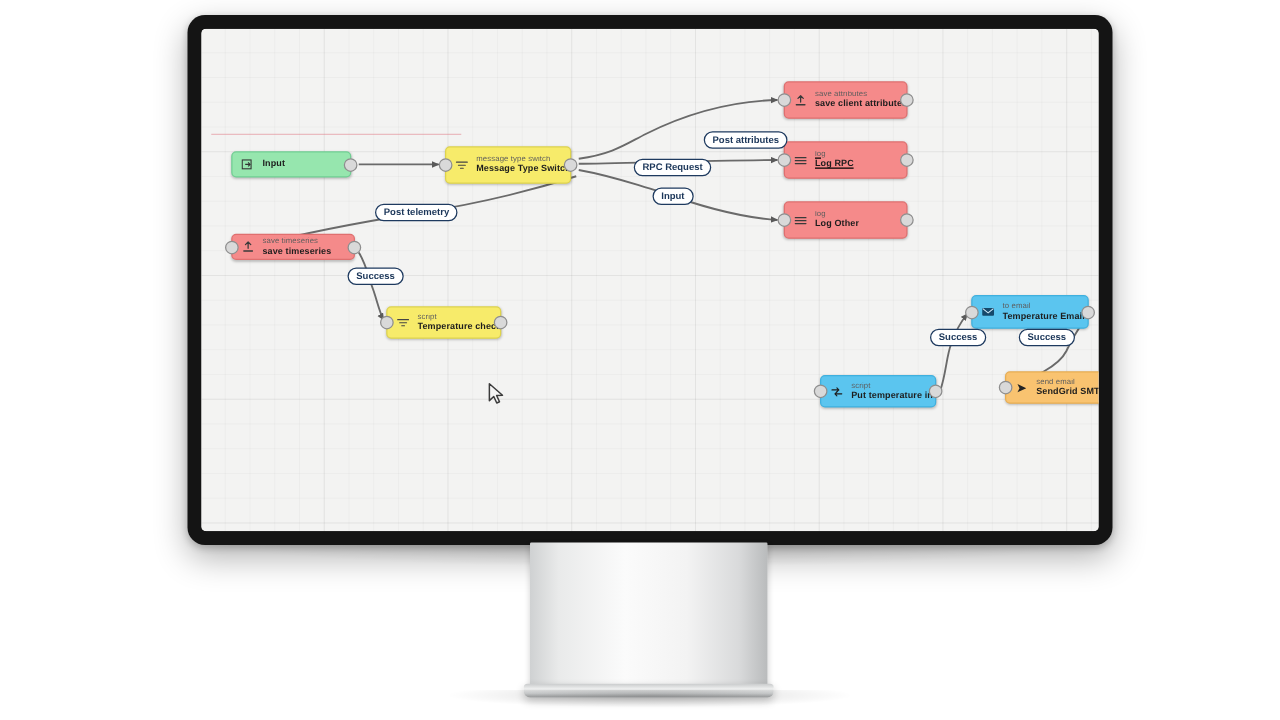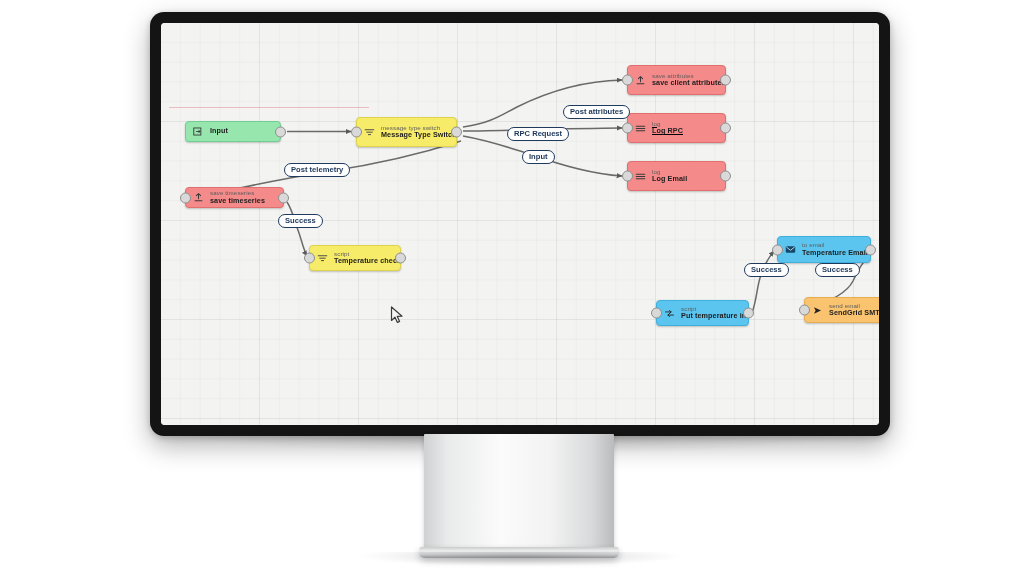--- a/index.html
+++ b/index.html
@@ -215,21 +215,21 @@
               <span class="port out"></span>
             </div>
             <div class="node n-red" style="left: 466px; top: 138px; width: 99px; height: 30px;">
               <span class="glyph">
                 <svg viewBox="0 0 14 14" width="11" height="11">
                   <path d="M1.6,4 H12.4 M1.6,7 H12.4 M1.6,10 H12.4" stroke="#3a3a3a" stroke-width="1.3" stroke-linecap="round"></path>
                 </svg>
               </span>
               <div class="txt">
                 <div class="t1">log</div>
-                <div class="t2">Log Email</div>
+                <div class="t2">Log Other</div>
               </div>
               <span class="port in"></span>
               <span class="port out"></span>
             </div>
             <div class="node n-red" style="left: 24px; top: 164px; width: 99px; height: 21px;">
               <span class="glyph">
                 <svg viewBox="0 0 14 14" width="11" height="11">
                   <path d="M7,2 L7,8.5 M4.3,4.7 L7,2 L9.7,4.7" fill="none" stroke="#3a3a3a" stroke-width="1.3" stroke-linecap="round" stroke-linejoin="round"></path>
                   <path d="M2.6,11.2 H11.4" stroke="#3a3a3a" stroke-width="1.3" stroke-linecap="round"></path>
                 </svg>
@@ -293,21 +293,21 @@
                 <div class="t2">SendGrid SMTP</div>
               </div>
               <span class="port in"></span>
             </div>
           </div>
 
         <div id="labels-layer">
             <div class="link-label" style="left: 359px; top: 82px; margin-left: 43px;">Post attributes</div>
             <div class="link-label" style="left: 346px; top: 104px;">RPC Request</div>
             <div class="link-label" style="left: 361px; top: 127px;">Input</div>
-            <div class="link-label" style="left: 123px; top: 140px;">Post telemetry</div>
+            <div class="link-label" style="left: 139px; top: 140px;">Post telemetry</div>
             <div class="link-label" style="left: 117px; top: 191px;">Success</div>
             <div class="link-label" style="left: 583px; top: 240px;">Success</div>
             <div class="link-label" style="left: 654px; top: 240px;">Success</div>
           </div>
 
         <svg id="cursor" viewBox="0 0 14 18" style="left: 229px; top: 283px;">
           <path d="M1.5,1 L1.5,14.5 L5,11.2 L7.4,16.4 L9.6,15.4 L7.3,10.4 L12,10.2 Z" fill="#f5f5f5" stroke="#3b3b3b" stroke-width="1.2" stroke-linejoin="round"></path>
         </svg>
 
       </div>

